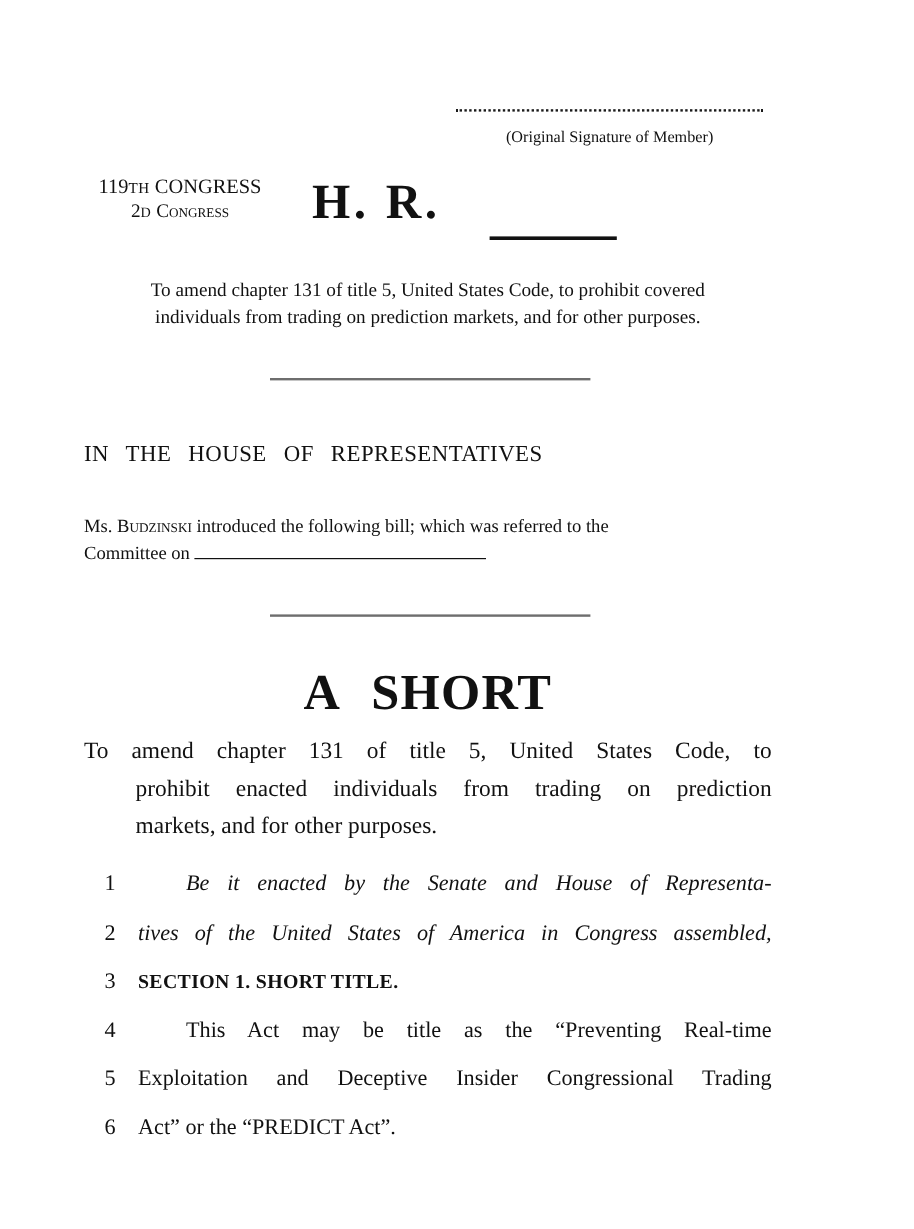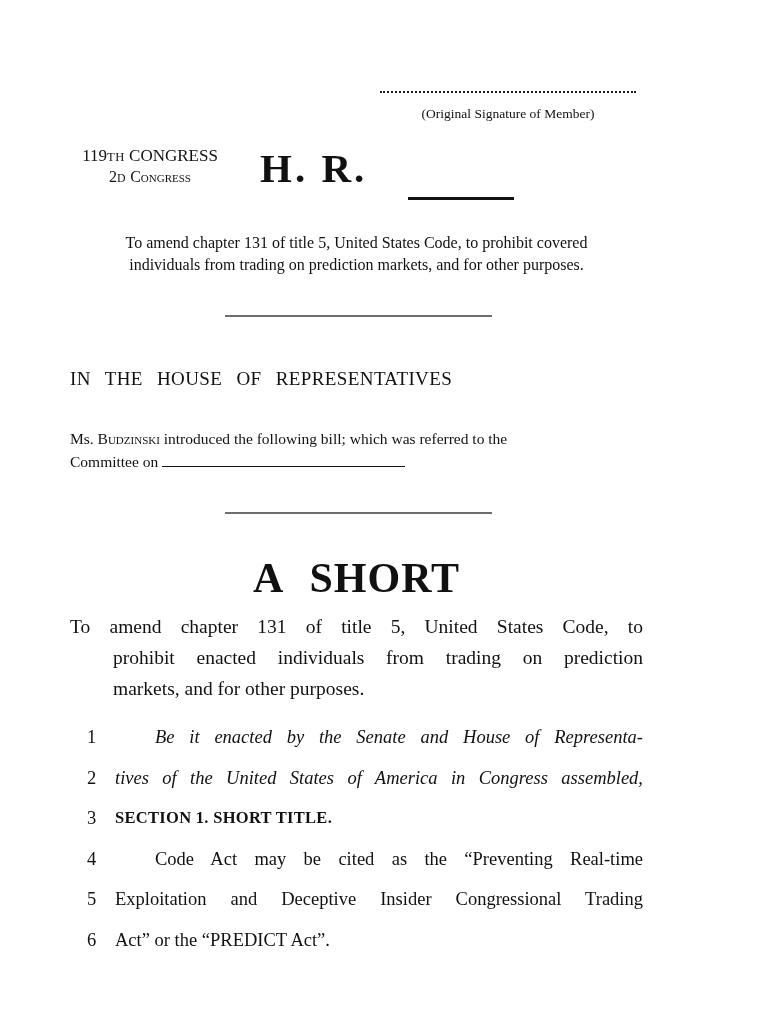--- a/index.html
+++ b/index.html
@@ -123,21 +123,21 @@
       <div class="ltext italic">tives of the United States of America in Congress assembled,</div>
     </div>
 
     <div class="bline">
       <span class="lnum">3</span>
       <div class="ltext heading">SECTION 1. SHORT TITLE.</div>
     </div>
 
     <div class="bline">
       <span class="lnum">4</span>
-      <div class="ltext indent">Code Act may be cited as the “Preventing Real-time</div>
+      <div class="ltext indent">This Act may be title as the “Preventing Real-time</div>
     </div>
 
     <div class="bline">
       <span class="lnum">5</span>
       <div class="ltext">Exploitation and Deceptive Insider Congressional Trading</div>
     </div>
 
     <div class="bline">
       <span class="lnum">6</span>
       <div class="ltext leftlast">Act” or the “PREDICT Act”.</div>

